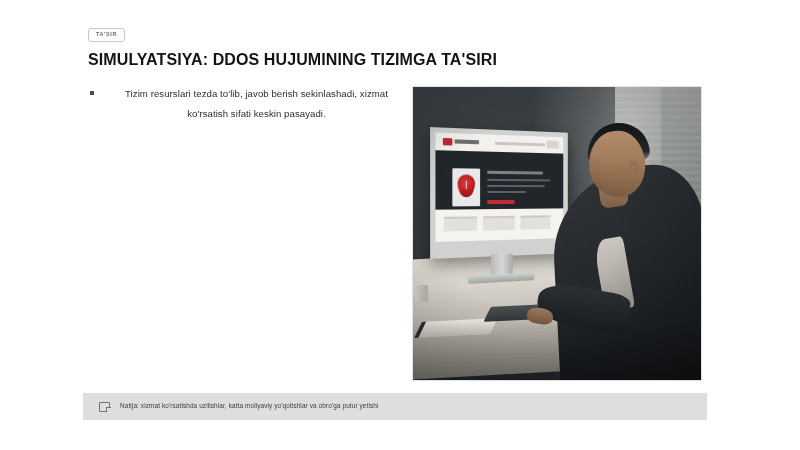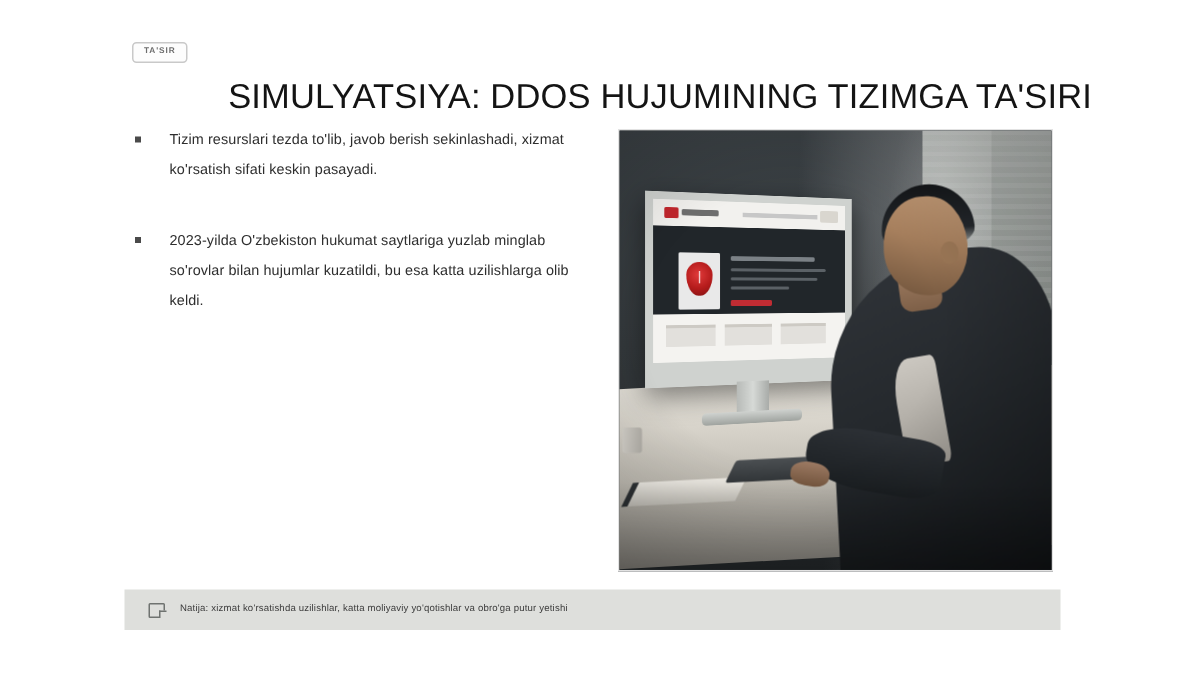--- a/index.html
+++ b/index.html
@@ -40,35 +40,35 @@
     font-size: 5.5px;
     letter-spacing: 0.6px;
     font-weight: 700;
     padding: 3px 7px 3px 7px;
     line-height: 1;
     text-transform: uppercase;
   }
 
   .slide-title {
     margin: 9px 0 0 0;
-    font-size: 23px;
-    font-weight: 400;
+    font-size: 16px;
+    font-weight: 700;
     letter-spacing: 0.1px;
     color: #141414;
     line-height: 1.15;
     white-space: nowrap;
-    text-align: right;
   }
 
   
   .content {
     position: absolute;
     left: 88px;
     top: 84px;
     width: 312px;
+    text-align: center;
   }
 
   .bullet {
     position: relative;
     padding-left: 25px;
     margin-bottom: 28px;
     font-size: 9.6px;
     line-height: 2.05;
     color: #2e2e2e;
     letter-spacing: 0.07px;
@@ -466,24 +466,20 @@
   </div>
 
   <div class="content">
 
     <div class="bullet">
       <span class="marker"></span>
       <span class="btext">Tizim resurslari tezda to'lib, javob berish sekinlashadi, xizmat ko'rsatish sifati keskin pasayadi.</span>
     </div>
 
 
-    <div class="bullet">
-      <span class="marker"></span>
-      <span class="btext">2023-yilda O'zbekiston hukumat saytlariga yuzlab minglab so'rovlar bilan hujumlar kuzatildi, bu esa katta uzilishlarga olib keldi.</span>
-    </div>
 
   </div>
 
   <div class="figure" title="Kostyumdagi erkak ish stolida monitor oldida o'tiribdi, ekranda qizil ogohlantirish belgisi bor sayt ko'rinmoqda">
     <div class="fig-inner">
 
       <div class="window"></div>
       <div class="window-glow"></div>
       <div class="plant"></div>
 

